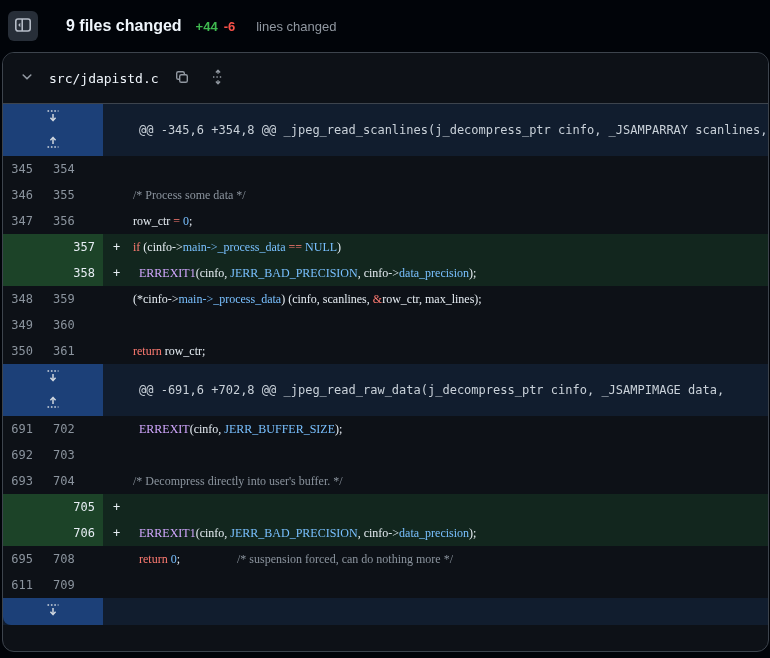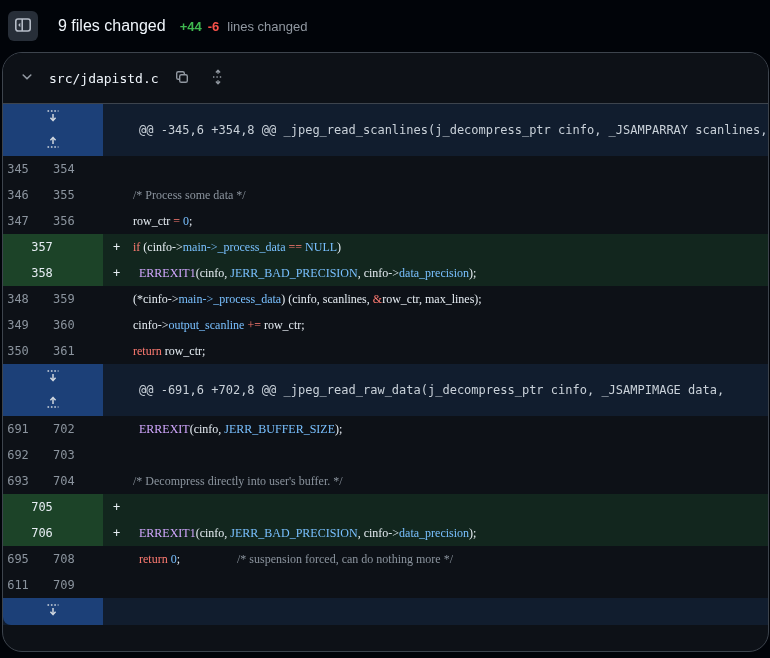--- a/index.html
+++ b/index.html
@@ -10,28 +10,28 @@
     --lnum:#8b949e; --muted:#9198a1; --title:#f0f6fc;
     --green:#3fb950; --red:#f85149;
   }
   *{box-sizing:border-box;margin:0;padding:0}
   html,body{width:770px;height:658px;overflow:hidden;background:var(--page-bg);
     font-family:"Liberation Sans",sans-serif}
   .topbar{position:absolute;left:0;top:0;width:770px;height:52px;
     display:flex;align-items:center;gap:8px;padding:0 8px;background:var(--page-bg)}
   .icon-btn{width:30px;height:30px;border-radius:6px;background:#272e38;border:none;
     display:flex;align-items:center;justify-content:center;color:#b7bdc8;cursor:pointer}
-  .tb-title{font-size:16px;font-weight:normal;color:var(--title);margin-left:12px}
+  .tb-title{font-size:16px;font-weight:bold;color:var(--title);margin-left:20px}
   .tb-counts{display:flex;gap:6px;align-items:flex-start;margin-left:6px;font-size:13px}
   .add-count{color:var(--green);font-weight:bold}
   .del-count{color:var(--red);font-weight:bold}
-  .tb-suffix{color:var(--muted);font-size:13px;margin-left:0}
+  .tb-suffix{color:var(--muted);font-size:13px;margin-left:13px}
 
   .file-panel{position:absolute;left:2px;top:52px;width:767px;height:600px;
-    background:var(--panel-bg);border:1px solid var(--border);border-radius:20px;
+    background:var(--panel-bg);border:1px solid var(--border);border-radius:12px;
     overflow:hidden;display:flex;flex-direction:column}
   .file-header{height:51px;flex:none;display:flex;align-items:center;gap:10px;
     padding:0 12px;border-bottom:1px solid var(--border);background:var(--panel-bg)}
   .chev{color:var(--muted);width:24px;height:24px;display:flex;align-items:center;
     justify-content:center;background:none;border:none;cursor:pointer}
   .file-path{font-family:"DejaVu Sans Mono",monospace;font-size:13px;color:var(--title)}
   .hdr-icon{color:var(--muted);background:none;border:none;width:26px;height:26px;
     display:flex;align-items:center;justify-content:center;cursor:pointer}
 
   .diff-body{flex:1;display:flex;flex-direction:column;overflow:hidden;
@@ -39,24 +39,24 @@
   .row{display:flex;height:26px;line-height:26px;flex:none;background:var(--panel-bg)}
   .row.hunk{height:52px;background:var(--hunk-bg)}
   .row.expandrow{height:27px;background:var(--hunk-bg)}
   .gutter-box{width:100px;flex:none;background:var(--expander);display:flex;
     flex-direction:column}
   .expandrow .gutter-box{border-bottom-left-radius:8px}
   .exp-btn{flex:1;border:none;background:transparent;color:#cfd6de;cursor:pointer;
     display:flex;align-items:center;justify-content:center;padding:0}
   .hunk-text{flex:1;display:flex;align-items:center;padding-left:36px;
     color:#c9d1d9;white-space:pre;overflow:hidden}
-  .num{flex:none;width:50px;text-align:center;color:var(--lnum);white-space:nowrap}
+  .num{flex:none;width:50px;text-align:right;color:var(--lnum);white-space:nowrap}
   .num.old{padding-right:20px}
   .num.new{padding-right:34px}
-  .num.wide{width:100px;padding-right:22px;color:#e6edf3}
+  .num.wide{width:100px;padding-right:8px;color:#e6edf3}
   .marker{flex:none;width:24px;padding-left:10px;color:var(--code)}
   pre.code{flex:1;white-space:pre;overflow:hidden;color:var(--code);
     font-family:Liberation Serif, serif;font-size:12px;line-height:26px}
   .row.addrow{background:var(--add-line)}
   .row.addrow .gutter-add{width:100px;flex:none;background:var(--add-gutter);
     display:flex}
   .tok-pln{color:var(--code)} .tok-kw{color:var(--kw)} .tok-cst{color:var(--cst)}
   .tok-mac{color:var(--mac)} .tok-com{color:var(--com)}
 </style>
 </head>
@@ -165,21 +165,20 @@
       <div class="row">
         <span class="num old">348</span>
         <span class="num new">359</span>
         <span class="marker"></span>
         <pre class="code"><span class="tok-pln">  (*cinfo-&gt;</span><span class="tok-cst">main-&gt;_process_data</span><span class="tok-pln">) (cinfo, scanlines, </span><span class="tok-kw">&amp;</span><span class="tok-pln">row_ctr, max_lines);</span></pre>
       </div>
       <div class="row">
         <span class="num old">349</span>
         <span class="num new">360</span>
         <span class="marker"></span>
-        <pre class="code"><span class="tok-pln">  cinfo-&gt;</span><span class="tok-cst">output_scanline</span><span class="tok-pln"> </span><span class="tok-kw">+=</span><span class="tok-pln"> row_ctr;</span></pre>
       </div>
       <div class="row">
         <span class="num old">350</span>
         <span class="num new">361</span>
         <span class="marker"></span>
         <pre class="code"><span class="tok-pln">  </span><span class="tok-kw">return</span><span class="tok-pln"> row_ctr;</span></pre>
       </div>
       <div class="row hunk">
         <div class="gutter-box">
           <button class="exp-btn">

